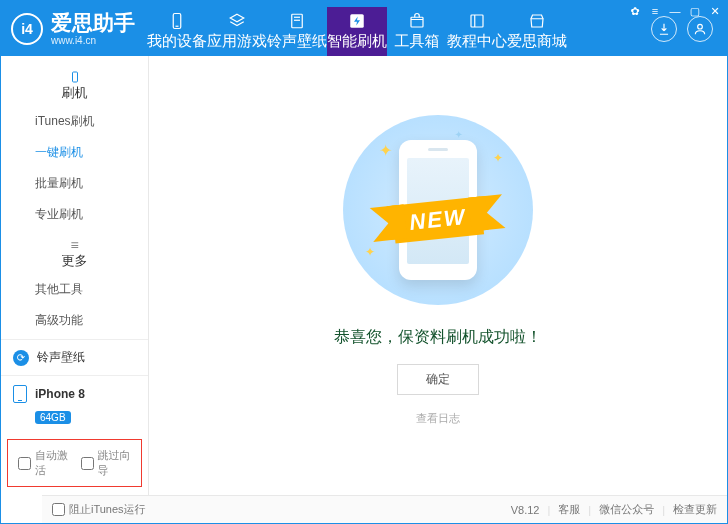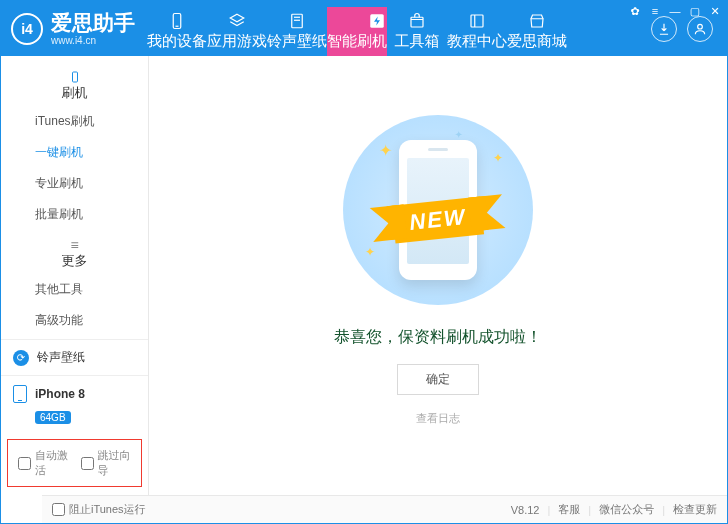--- a/index.html
+++ b/index.html
@@ -7,21 +7,21 @@
   .win{width:728px;height:524px;display:flex;flex-direction:column;border:1px solid #1b8fe6;}
   
   .header{height:55px;background:#1b8fe6;display:flex;align-items:center;color:#fff;}
   .brand{display:flex;align-items:center;padding:0 12px 0 10px;gap:8px;}
   .brand-logo{width:32px;height:32px;border:2px solid #fff;border-radius:50%;display:flex;align-items:center;justify-content:center;font-weight:bold;font-size:14px;color:#fff;}
   .brand-text{display:flex;flex-direction:column;line-height:1.1;}
   .brand-name{font-size:21px;font-weight:bold;}
   .brand-url{font-size:10px;opacity:.85;}
   .nav{display:flex;height:100%;}
   .nav-item{width:60px;display:flex;flex-direction:column;align-items:center;justify-content:center;gap:2px;cursor:pointer;font-size:15px;margin-top:6px;}
-  .nav-item.active{background:#ec4899;align-items:flex-end;}
+  .nav-item.active{background:#4c1d95;}
   .nav-icon{width:20px;height:18px;display:flex;align-items:center;justify-content:center;}
   .spacer{flex:1;}
   .sys-bar{position:absolute;top:4px;right:6px;display:flex;gap:6px;align-items:center;}
   .sys-btn{width:14px;height:14px;color:#fff;display:flex;align-items:center;justify-content:center;font-size:11px;cursor:pointer;}
   .right-circles{display:flex;gap:10px;padding:0 14px;}
   .circle-btn{width:26px;height:26px;border:1.5px solid rgba(255,255,255,.8);border-radius:50%;display:flex;align-items:center;justify-content:center;cursor:pointer;}
   
   .body{flex:1;display:flex;min-height:0;}
   .sidebar{width:148px;border-right:1px solid #e8e8e8;display:flex;flex-direction:column;}
   .side-scroll{flex:1;overflow:auto;padding-top:6px;}
@@ -173,22 +173,22 @@
           <div class="side-group">
             <span class="g-icon">
               <svg width="12" height="14" viewBox="0 0 24 24" fill="none" stroke="#1b8fe6" stroke-width="2">
                 <rect x="7" y="2" width="10" height="20" rx="2"></rect>
               </svg>
             </span>
             <span>刷机</span>
           </div>
           <div class="side-item">iTunes刷机</div>
           <div class="side-item active">一键刷机</div>
+          <div class="side-item">批量刷机</div>
           <div class="side-item">专业刷机</div>
-          <div class="side-item">批量刷机</div>
           <div class="side-group">
             <span class="g-icon">
               <span style="color:#888;font-size:14px;line-height:1">≡</span>
             </span>
             <span>更多</span>
           </div>
           <div class="side-item">其他工具</div>
           <div class="side-item">高级功能</div>
           <div class="side-item">下载固件</div>
         </div>

